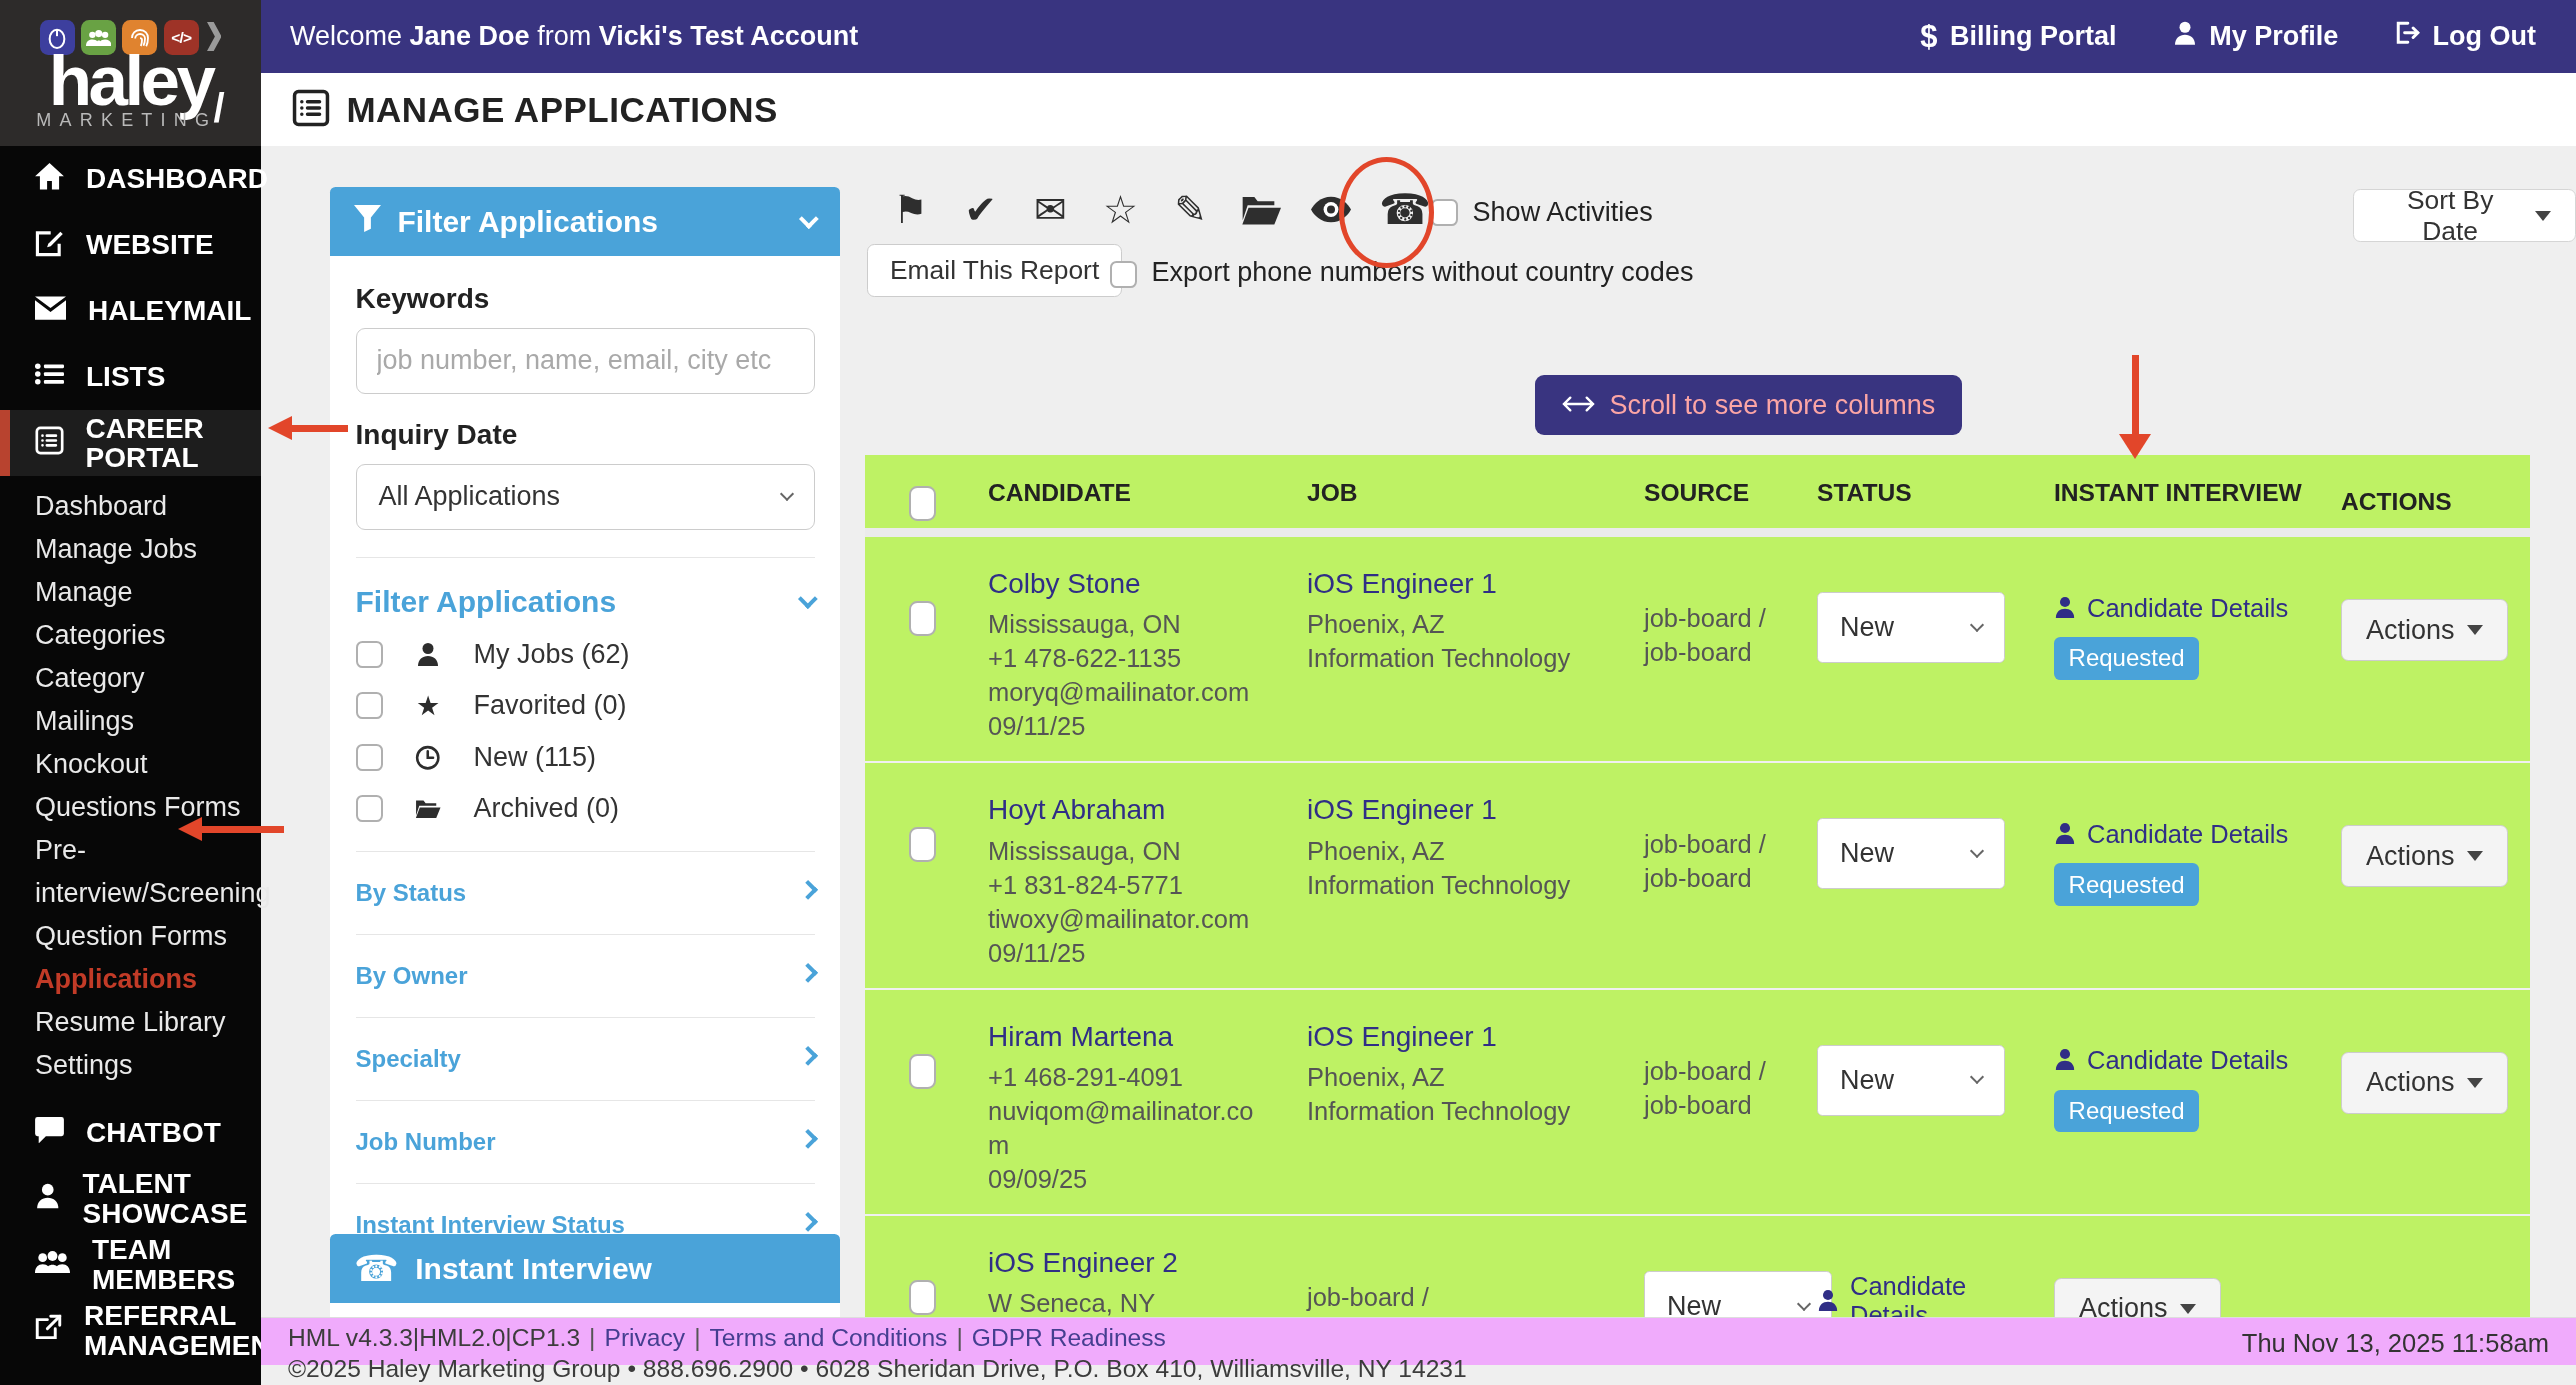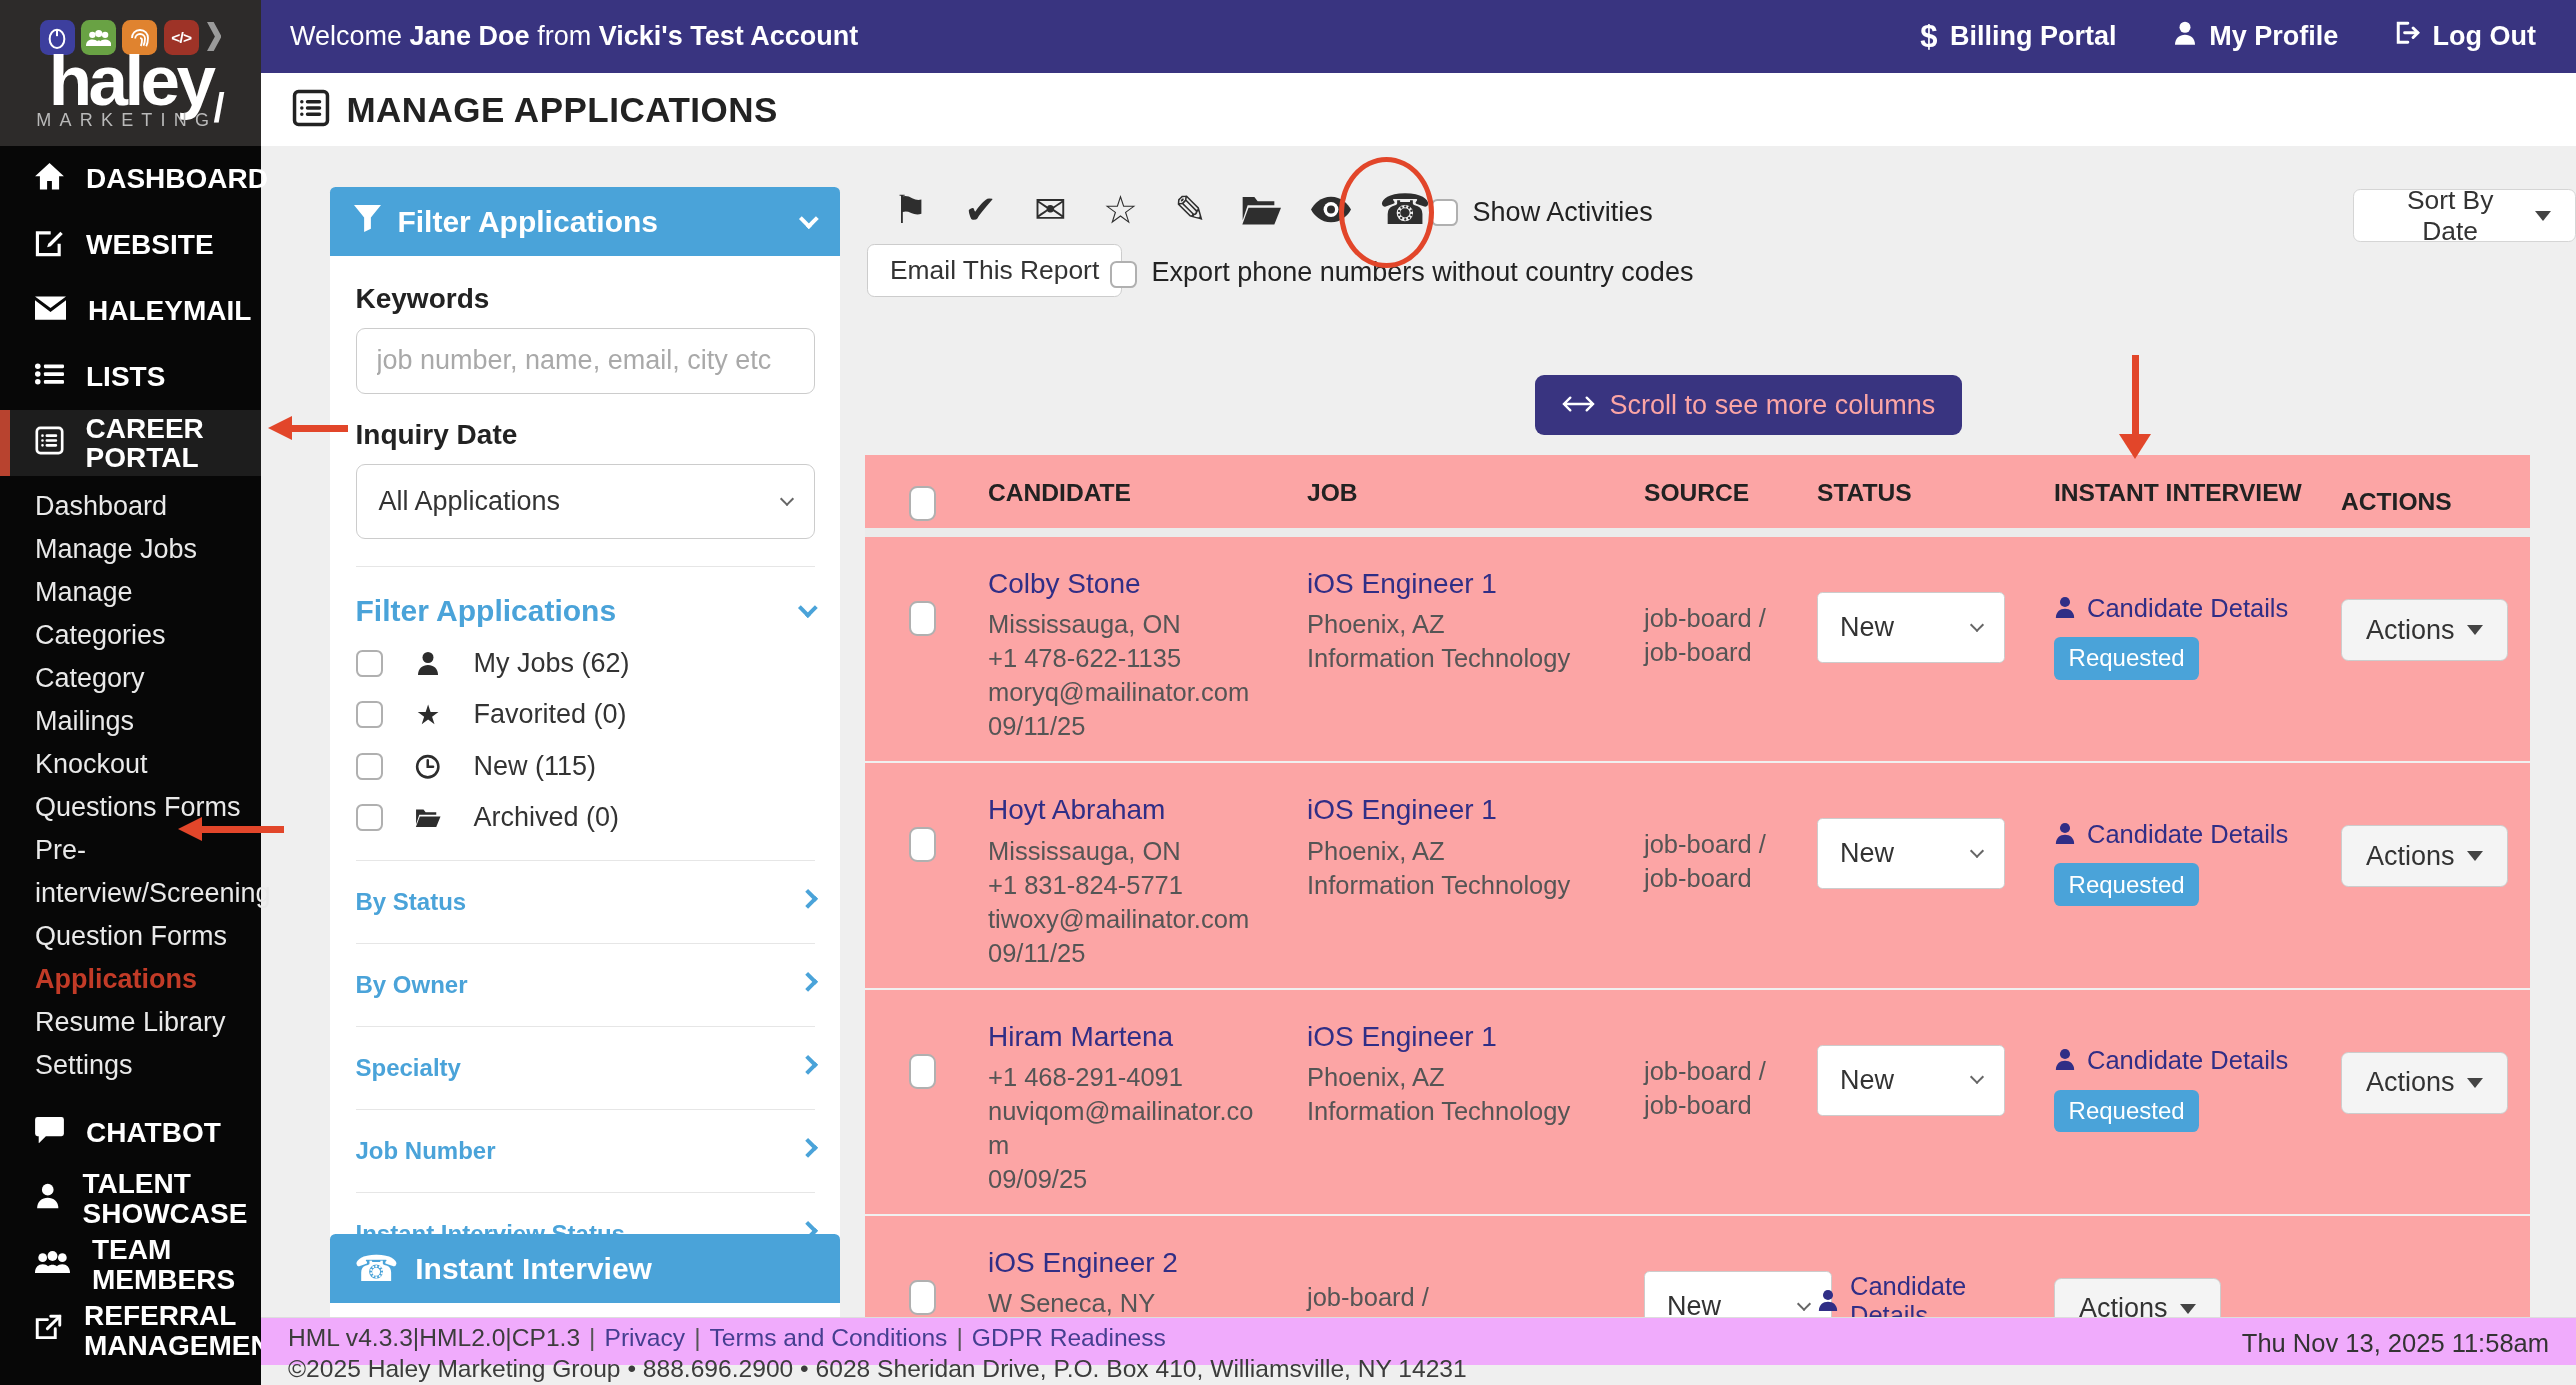--- a/index.html
+++ b/index.html
@@ -46,21 +46,21 @@
 
   
   .fpanel { position:absolute; left:69px; top:41px; width:510px; }
   .bluehead { background:#4aa3d9; color:#fff; height:69px; display:flex; align-items:center; gap:16.4px; padding:0 24px; border-radius:5.5px 5.5px 0 0; font-size:30px; font-weight:700; }
   .bluehead .chev { margin-left:auto; }
   .fbody { background:#fff; padding:27px 25.5px 9px; }
   .flabel { font-size:28px; font-weight:700; color:#222; margin-bottom:12.7px; }
   .tinput { width:100%; height:66px; border:1.8px solid #ccc; border-radius:9px; font-size:27px; padding:0 20px; color:#333; outline:none; font-family:inherit; background:#fff; }
   .tinput::placeholder { color:#a9a9a9; }
   .gap28 { height:25.5px; } .gap30 { height:27px; }
-  .sel { height:75px; border:1.8px solid #ccc; border-radius:9px; display:flex; align-items:center; padding:0 22px; font-size:27px; color:#333; background:#fff; cursor:pointer; }
+  .sel { height:66px; border:1.8px solid #ccc; border-radius:9px; display:flex; align-items:center; padding:0 22px; font-size:27px; color:#333; background:#fff; cursor:pointer; }
   .sel .chev { margin-left:auto; color:#666; }
   hr.div { border:none; border-top:1.8px solid #e6e6e6; margin:27px 0; }
   .fa-head { display:flex; align-items:center; font-size:30px; font-weight:700; color:#4aa3d9; }
   .fa-head .chev { margin-left:auto; }
   .chk-row { display:flex; align-items:center; gap:30px; margin-top:20px; font-size:27px; color:#333; }
   .cbx { display:inline-block; width:27px; height:27px; border:2.7px solid #b0b0b0; border-radius:6.4px; background:#fff; flex:0 0 auto; cursor:pointer; }
   .chk-ic { width:31px; display:flex; justify-content:center; color:#2d2d2d; font-size:27px; }
   .flink { display:flex; align-items:center; font-size:24px; font-weight:700; color:#4aa3d9; cursor:pointer; }
   .flink .chev { margin-left:auto; }
   .ipanel { position:absolute; left:69px; top:1088px; width:510px; }
@@ -77,21 +77,21 @@
   .tool-ic { width:43px; margin-right:27px; text-align:center; font-size:39px; color:#2e2e2e; cursor:pointer; line-height:55px; }
   .tool-ic.svgic { display:flex; align-items:center; justify-content:center; }
   .showact { position:absolute; left:1170px; top:51px; display:flex; align-items:center; gap:14.6px; font-size:27px; color:#222; }
   .btn { font-family:inherit; cursor:pointer; }
   .email-btn { position:absolute; left:606px; top:98px; height:53px; background:#fff; border:1.8px solid #ccc; border-radius:7.3px; font-size:26.4px; color:#333; padding:0 22px; }
   .exportrow { position:absolute; left:849px; top:111px; display:flex; align-items:flex-end; gap:14.6px; font-size:27px; color:#222; }
   .sortbtn { position:absolute; left:2092px; top:43px; height:53px; background:#fff; border:1.8px solid #d5d5d5; border-radius:7.3px; font-size:26.4px; color:#333; padding:0 24px; display:flex; align-items:center; gap:12.7px; }
   .scrollbtn { position:absolute; left:1274px; top:229px; height:60px; background:#393480; color:#fca5a5; border:none; border-radius:9px; font-size:27px; padding:0 27px; display:flex; align-items:center; gap:14.6px; }
 
   
-  .tablecard { position:absolute; left:604px; top:309px; width:1665px; height:862px; background:#fca5a5; overflow:hidden; }
+  .tablecard { position:absolute; left:604px; top:309px; width:1665px; height:862px; background:#bef264; overflow:hidden; }
   .thead, .trow { display:grid; grid-template-columns:105px 319px 337px 173px 237px 287px 1fr; }
   .thead { height:82px; border-bottom:9px solid #ebebeb; padding-top:24px; }
   .th { font-size:24.6px; font-weight:700; color:#222; padding-left:18px; }
   .th.c1 { padding-left:44px; padding-top:7.3px; }
   .th.actions { padding-top:9px; }
   .trow { border-bottom:2.7px solid #f0f0f0; min-height:197px; padding-top:31px; padding-bottom:18px; }
   .cell { padding-left:18px; padding-right:16.4px; }
   .c-check { padding-left:44px; padding-top:33px; }
   .nm { font-size:28px; margin-bottom:7.3px; }
   .lnk { color:#302e86; text-decoration:none; cursor:pointer; }

